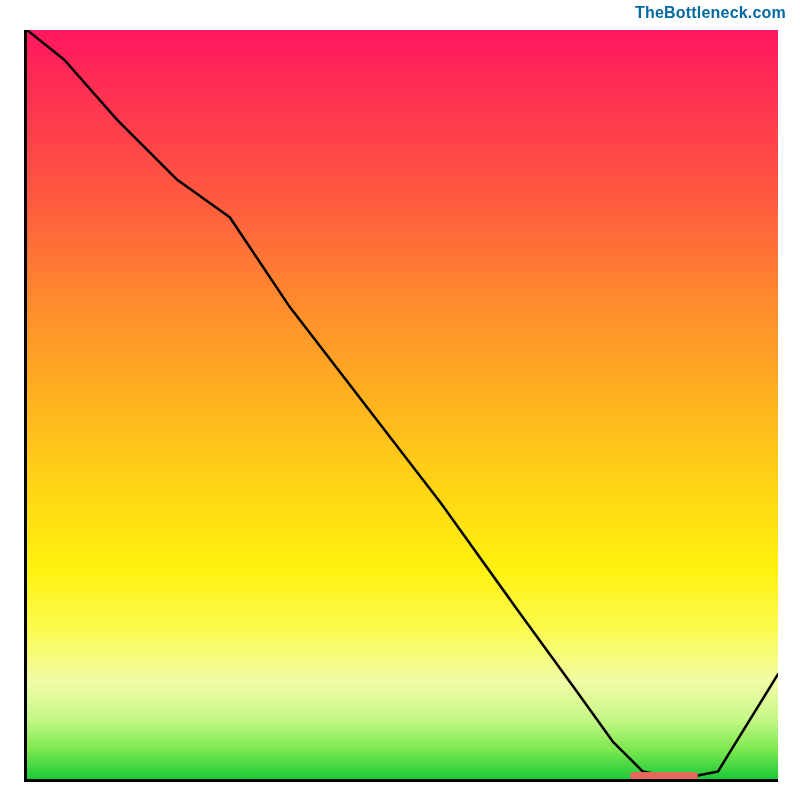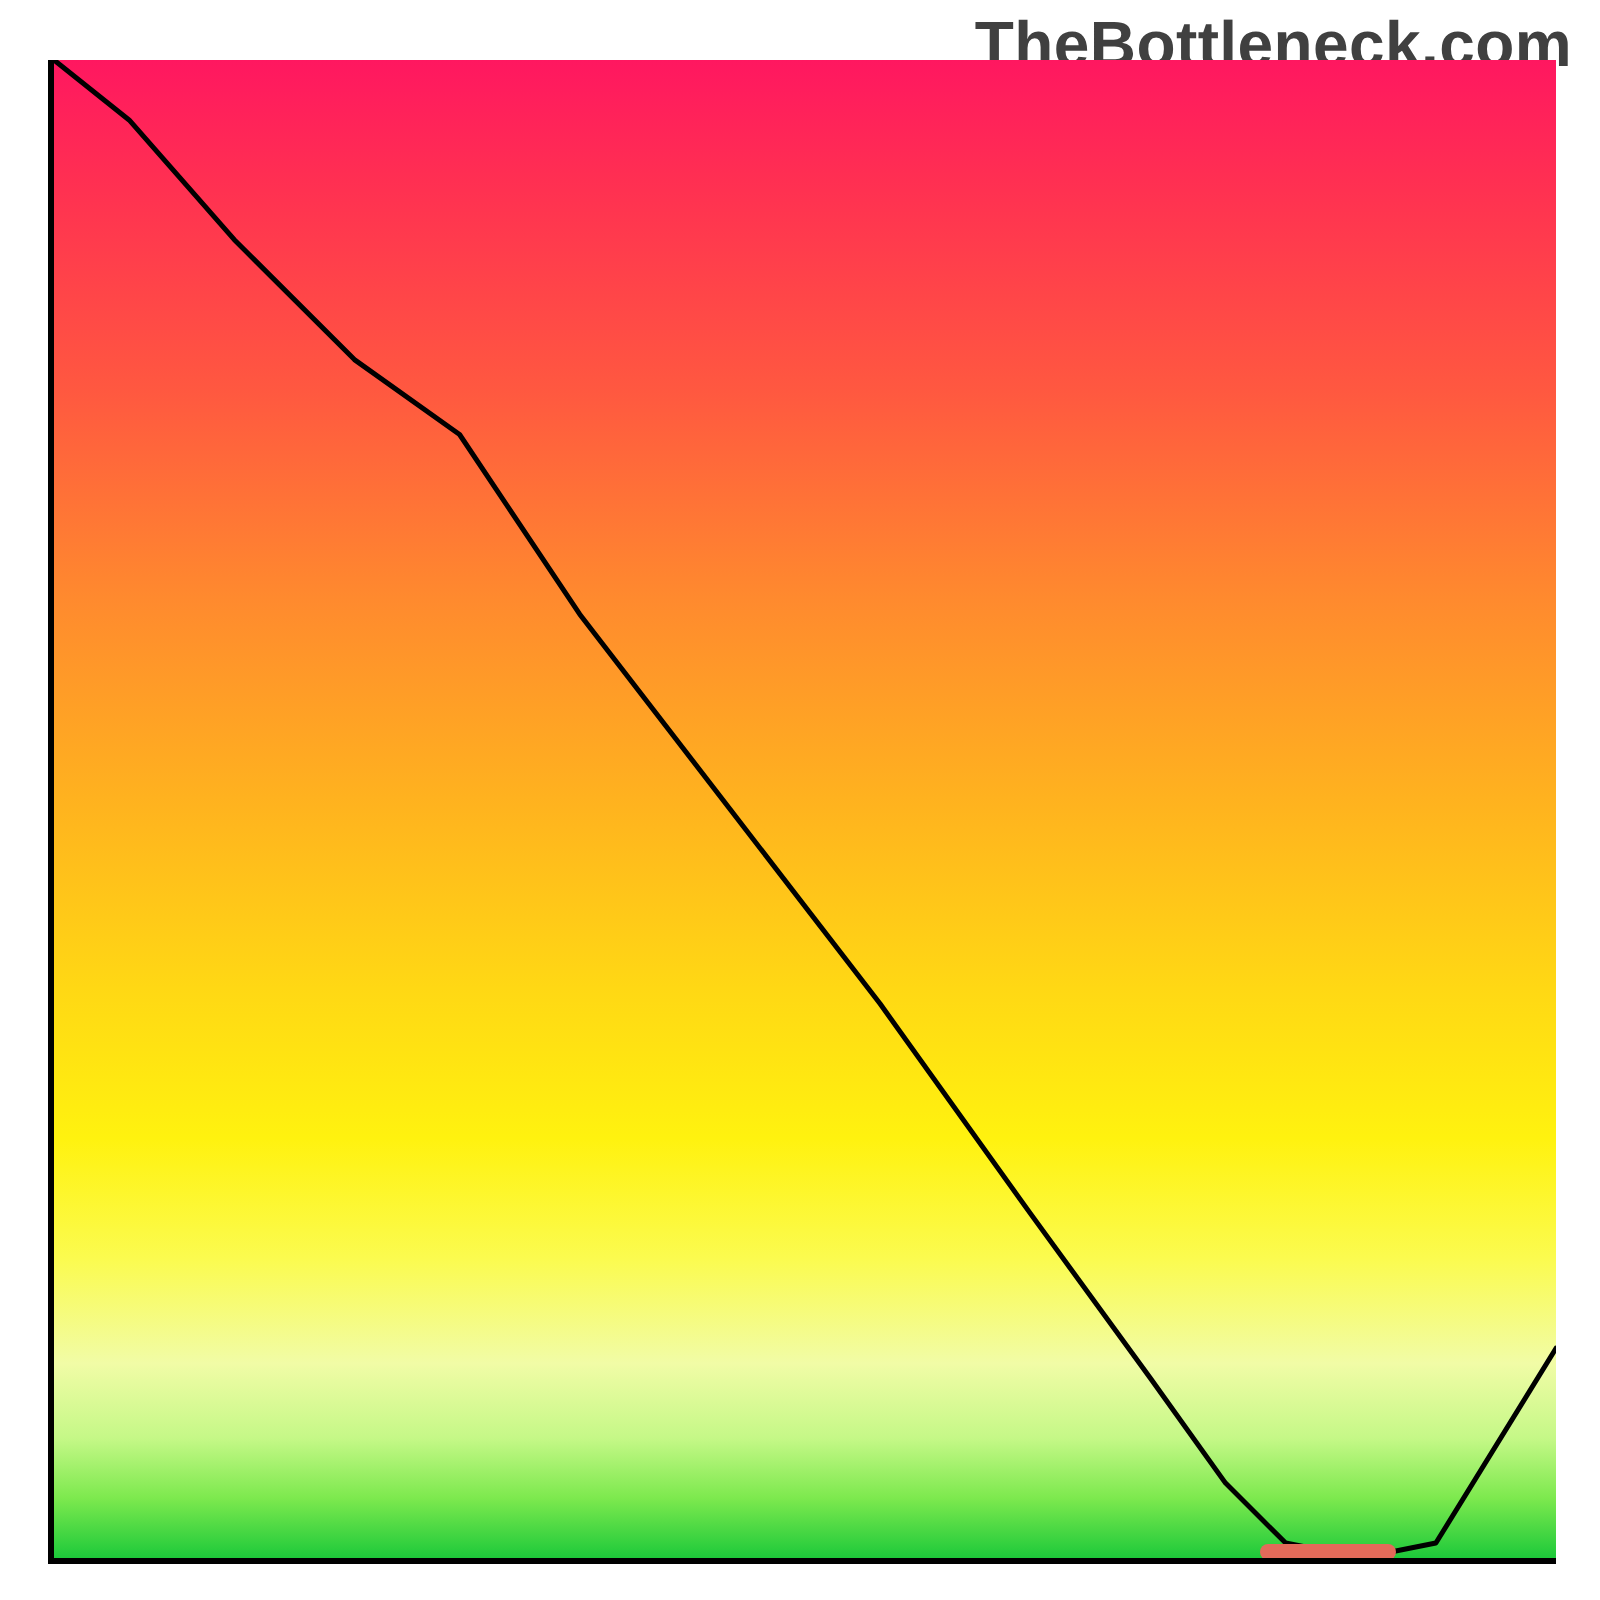--- a/index.html
+++ b/index.html
@@ -13,23 +13,23 @@
   }
   .frame {
     position: relative;
     width: 800px;
     height: 800px;
   }
   .watermark {
     position: absolute;
     top: 4px;
     right: 14px;
-    font-size: 32px;
+    font-size: 16px;
     font-weight: bold;
-    color: #404040;
+    color: #0369a1;
     letter-spacing: 0.2px;
     user-select: none;
   }
   .plot-area {
     position: absolute;
     left: 24px;
     top: 30px;
     width: 754px;
     height: 752px;
     box-sizing: border-box;

